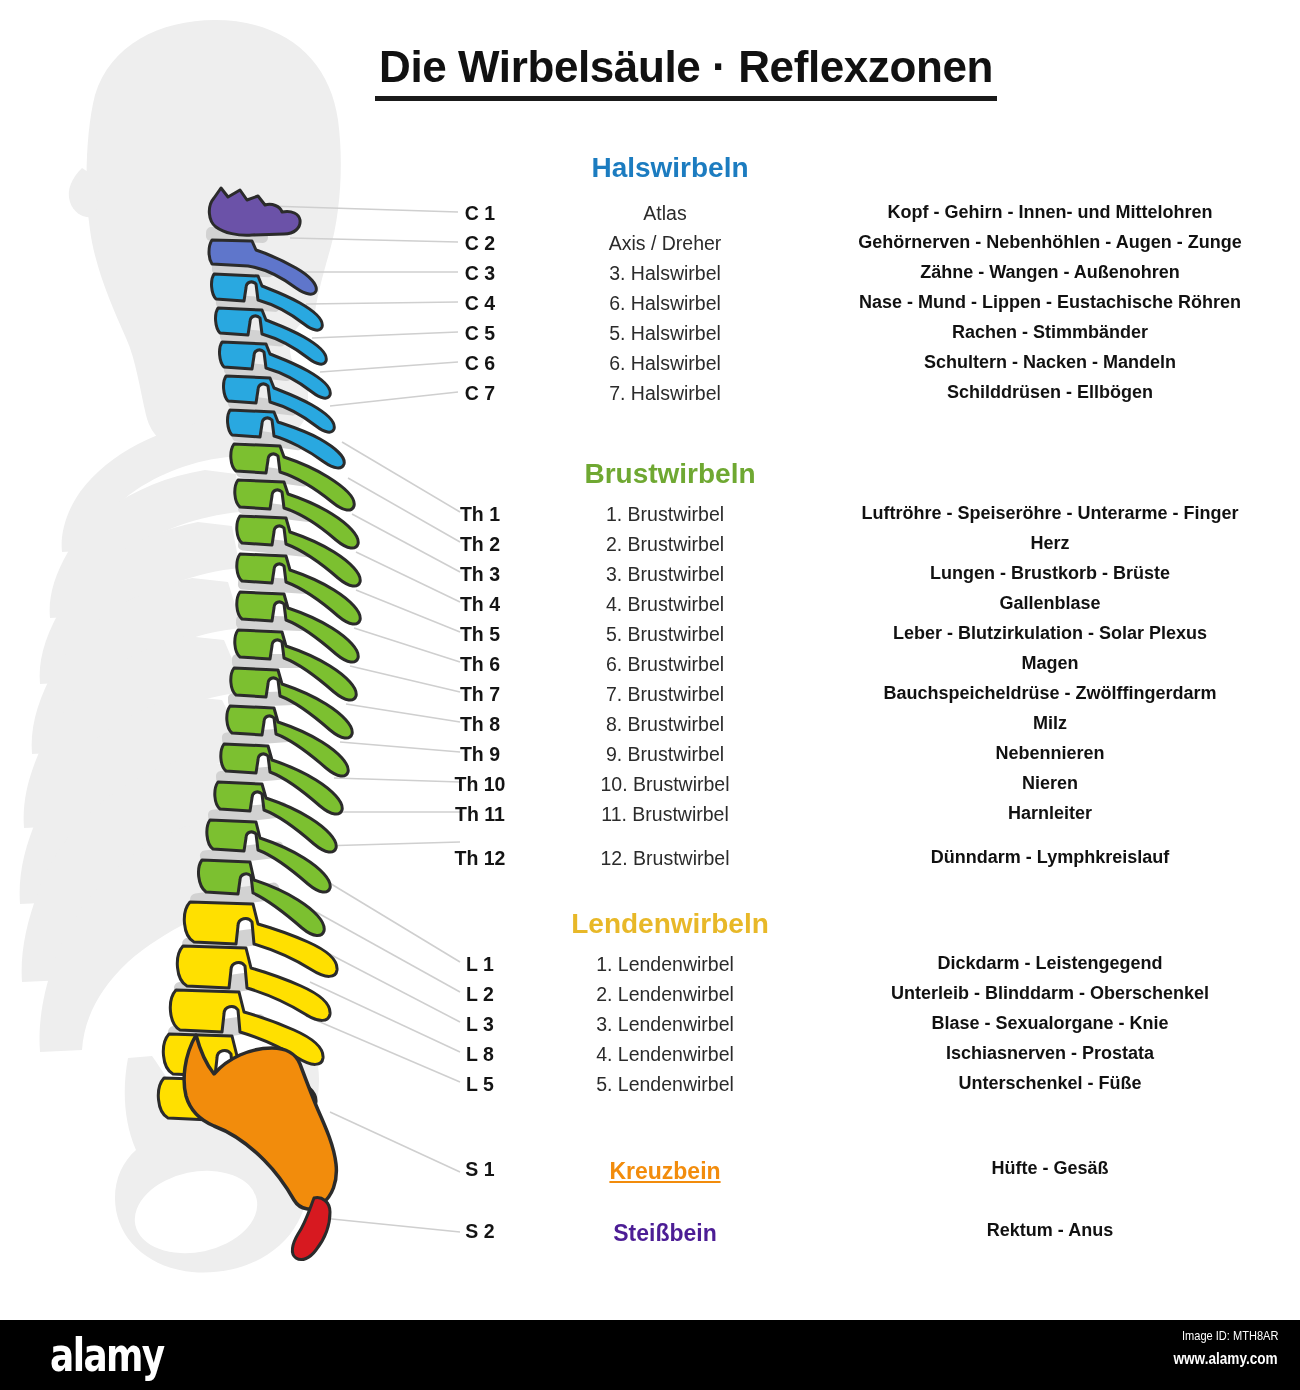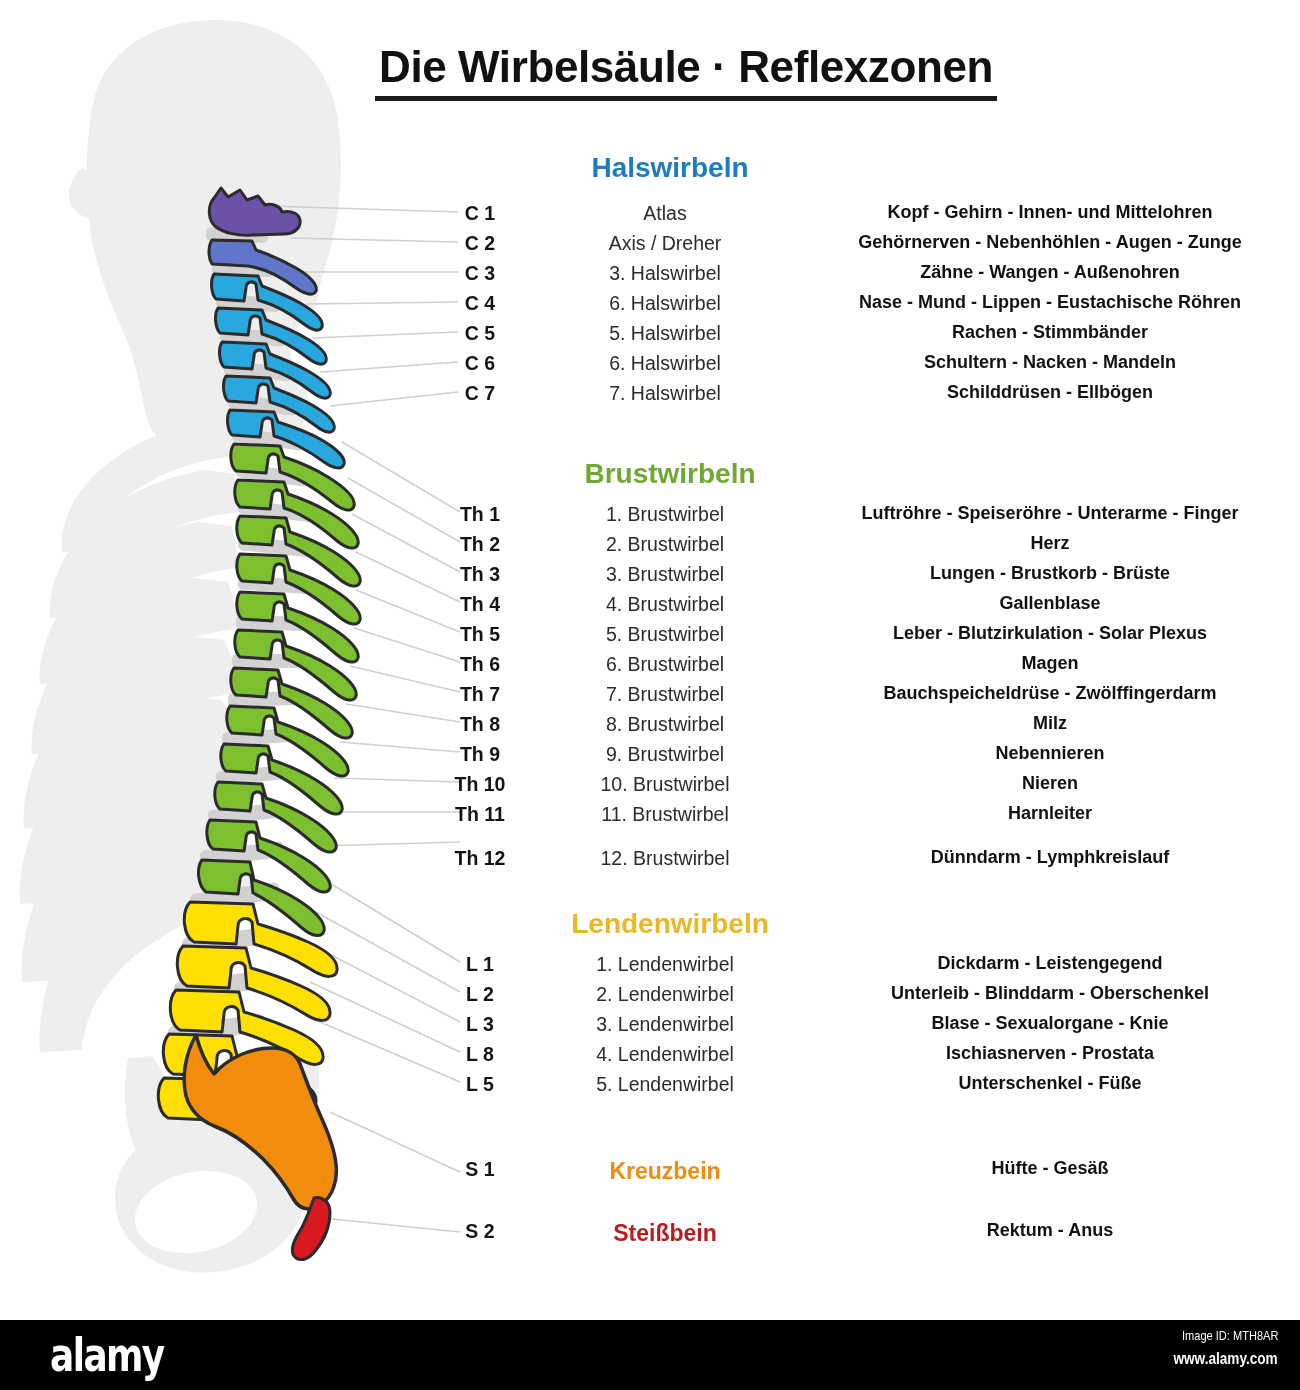--- a/index.html
+++ b/index.html
@@ -396,26 +396,26 @@
         <div class="col-name">4. Lendenwirbel</div>
         <div class="col-desc">Ischiasnerven - Prostata</div>
       </div>
       <div class="row" style="top: 1073px;">
         <div class="col-code">L 5</div>
         <div class="col-name">5. Lendenwirbel</div>
         <div class="col-desc">Unterschenkel - Füße</div>
       </div>
       <div class="row" style="top: 1158px;">
         <div class="col-code">S 1</div>
-        <div class="col-name strong" style="color: rgb(242, 140, 12);">Kreuzbein</div>
+        <div class="col-name strong" style="color: rgb(242, 140, 12); text-decoration: underline;">Kreuzbein</div>
         <div class="col-desc">Hüfte - Gesäß</div>
       </div>
       <div class="row" style="top: 1220px;">
         <div class="col-code">S 2</div>
-        <div class="col-name strong" style="color: #b91c1c;">Steißbein</div>
+        <div class="col-name strong" style="color: #4c1d95;">Steißbein</div>
         <div class="col-desc">Rektum - Anus</div>
       </div>
     </div>
 
 </div>
 
 <div class="footer">
   <div class="alamy-logo">alamy</div>
   <div class="footer-id">Image ID: MTH8AR</div>
   <div class="footer-url">www.alamy.com</div>

